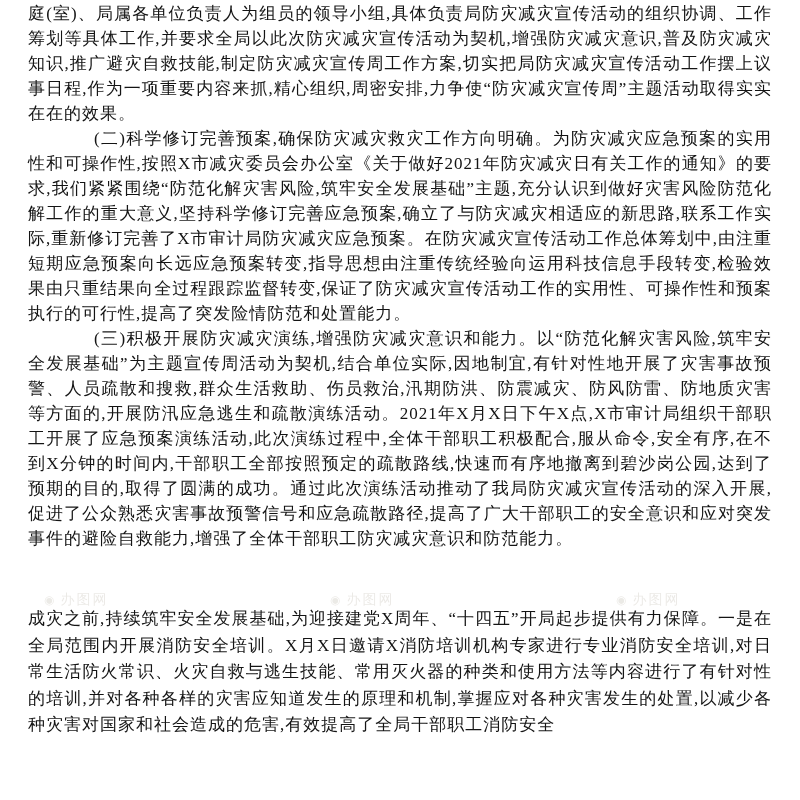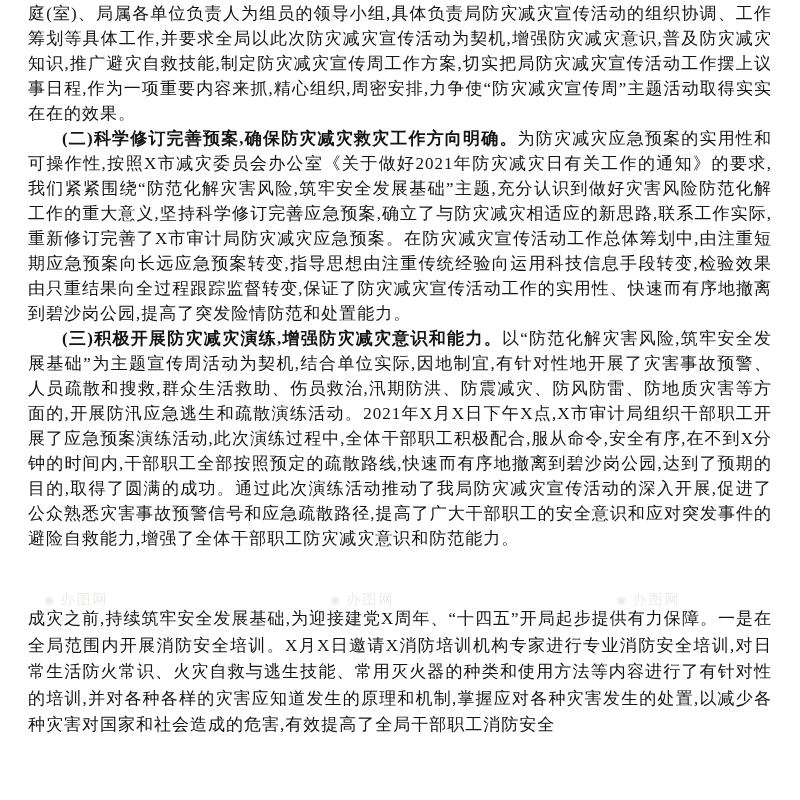--- a/index.html
+++ b/index.html
@@ -16,21 +16,21 @@
   .content {
     padding: 1px 28px 0 28px;
     font-size: 17px;
     line-height: 25px;
     letter-spacing: 1px;
     text-align: justify;
     word-break: break-all;
   }
   .para { text-indent: 2em; }
   .para.continuation { text-indent: 0; }
-  .para b { font-weight: bold; }
+  .para b { font-weight: normal; margin-left: 32px; }
   .para.bottom-block { line-height: 26.5px; }
   .page-gap { height: 55px; }
   .watermark {
     position: absolute;
     top: 591px;
     display: flex;
     align-items: center;
     gap: 4px;
     color: #8a7f6a;
     opacity: 0.16;
@@ -46,21 +46,21 @@
 </style>
 </head>
 <body>
 
 <div class="page">
 
   <div class="content">
 
     <p class="para continuation"><span>庭(室)、局属各单位负责人为组员的领导小组,具体负责局防灾减灾宣传活动的组织协调、工作筹划等具体工作,并要求全局以此次防灾减灾宣传活动为契机,增强防灾减灾意识,普及防灾减灾知识,推广避灾自救技能,制定防灾减灾宣传周工作方案,切实把局防灾减灾宣传活动工作摆上议事日程,作为一项重要内容来抓,精心组织,周密安排,力争使“防灾减灾宣传周”主题活动取得实实在在的效果。</span></p>
 
-    <p class="para"><b>(二)科学修订完善预案,确保防灾减灾救灾工作方向明确。</b><span>为防灾减灾应急预案的实用性和可操作性,按照X市减灾委员会办公室《关于做好2021年防灾减灾日有关工作的通知》的要求,我们紧紧围绕“防范化解灾害风险,筑牢安全发展基础”主题,充分认识到做好灾害风险防范化解工作的重大意义,坚持科学修订完善应急预案,确立了与防灾减灾相适应的新思路,联系工作实际,重新修订完善了X市审计局防灾减灾应急预案。在防灾减灾宣传活动工作总体筹划中,由注重短期应急预案向长远应急预案转变,指导思想由注重传统经验向运用科技信息手段转变,检验效果由只重结果向全过程跟踪监督转变,保证了防灾减灾宣传活动工作的实用性、快速而有序地撤离到碧沙岗公园,提高了突发险情防范和处置能力。</span></p>
+    <p class="para"><b>(二)科学修订完善预案,确保防灾减灾救灾工作方向明确。</b><span>为防灾减灾应急预案的实用性和可操作性,按照X市减灾委员会办公室《关于做好2021年防灾减灾日有关工作的通知》的要求,我们紧紧围绕“防范化解灾害风险,筑牢安全发展基础”主题,充分认识到做好灾害风险防范化解工作的重大意义,坚持科学修订完善应急预案,确立了与防灾减灾相适应的新思路,联系工作实际,重新修订完善了X市审计局防灾减灾应急预案。在防灾减灾宣传活动工作总体筹划中,由注重短期应急预案向长远应急预案转变,指导思想由注重传统经验向运用科技信息手段转变,检验效果由只重结果向全过程跟踪监督转变,保证了防灾减灾宣传活动工作的实用性、可操作性和预案执行的可行性,提高了突发险情防范和处置能力。</span></p>
 
     <p class="para"><b>(三)积极开展防灾减灾演练,增强防灾减灾意识和能力。</b><span>以“防范化解灾害风险,筑牢安全发展基础”为主题宣传周活动为契机,结合单位实际,因地制宜,有针对性地开展了灾害事故预警、人员疏散和搜救,群众生活救助、伤员救治,汛期防洪、防震减灾、防风防雷、防地质灾害等方面的,开展防汛应急逃生和疏散演练活动。2021年X月X日下午X点,X市审计局组织干部职工开展了应急预案演练活动,此次演练过程中,全体干部职工积极配合,服从命令,安全有序,在不到X分钟的时间内,干部职工全部按照预定的疏散路线,快速而有序地撤离到碧沙岗公园,达到了预期的目的,取得了圆满的成功。通过此次演练活动推动了我局防灾减灾宣传活动的深入开展,促进了公众熟悉灾害事故预警信号和应急疏散路径,提高了广大干部职工的安全意识和应对突发事件的避险自救能力,增强了全体干部职工防灾减灾意识和防范能力。</span></p>
 
 
     <div class="page-gap"></div>
 
     <p class="para continuation bottom-block"><span>成灾之前,持续筑牢安全发展基础,为迎接建党X周年、“十四五”开局起步提供有力保障。一是在全局范围内开展消防安全培训。X月X日邀请X消防培训机构专家进行专业消防安全培训,对日常生活防火常识、火灾自救与逃生技能、常用灭火器的种类和使用方法等内容进行了有针对性的培训,并对各种各样的灾害应知道发生的原理和机制,掌握应对各种灾害发生的处置,以减少各种灾害对国家和社会造成的危害,有效提高了全局干部职工消防安全</span></p>
 
   </div>
 

